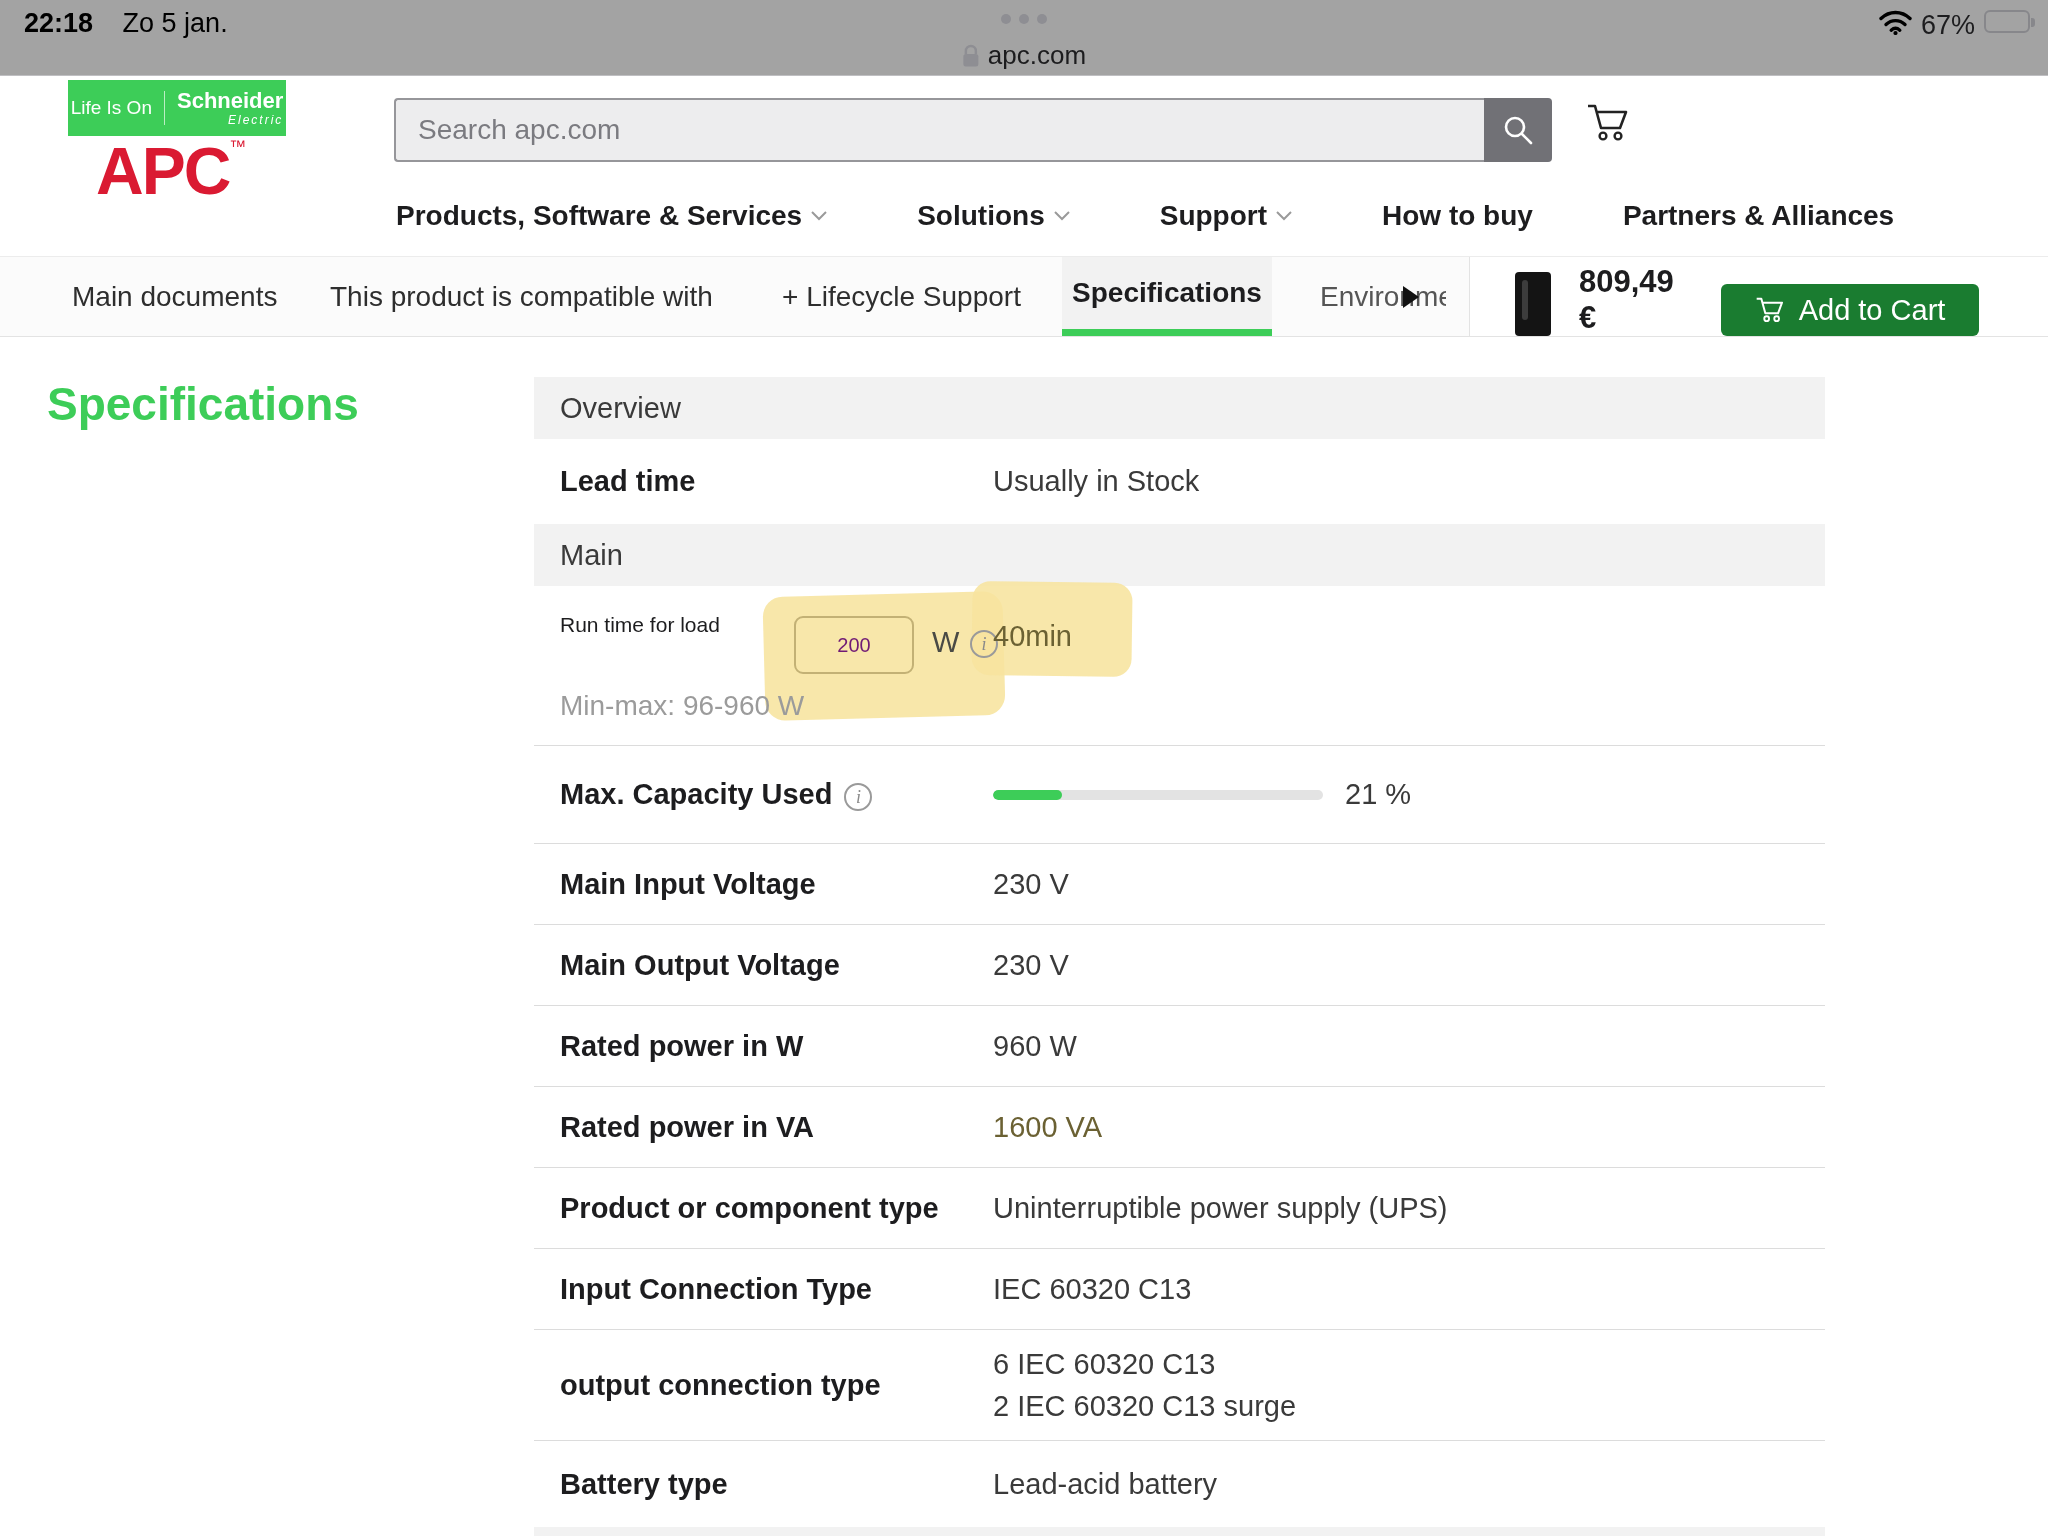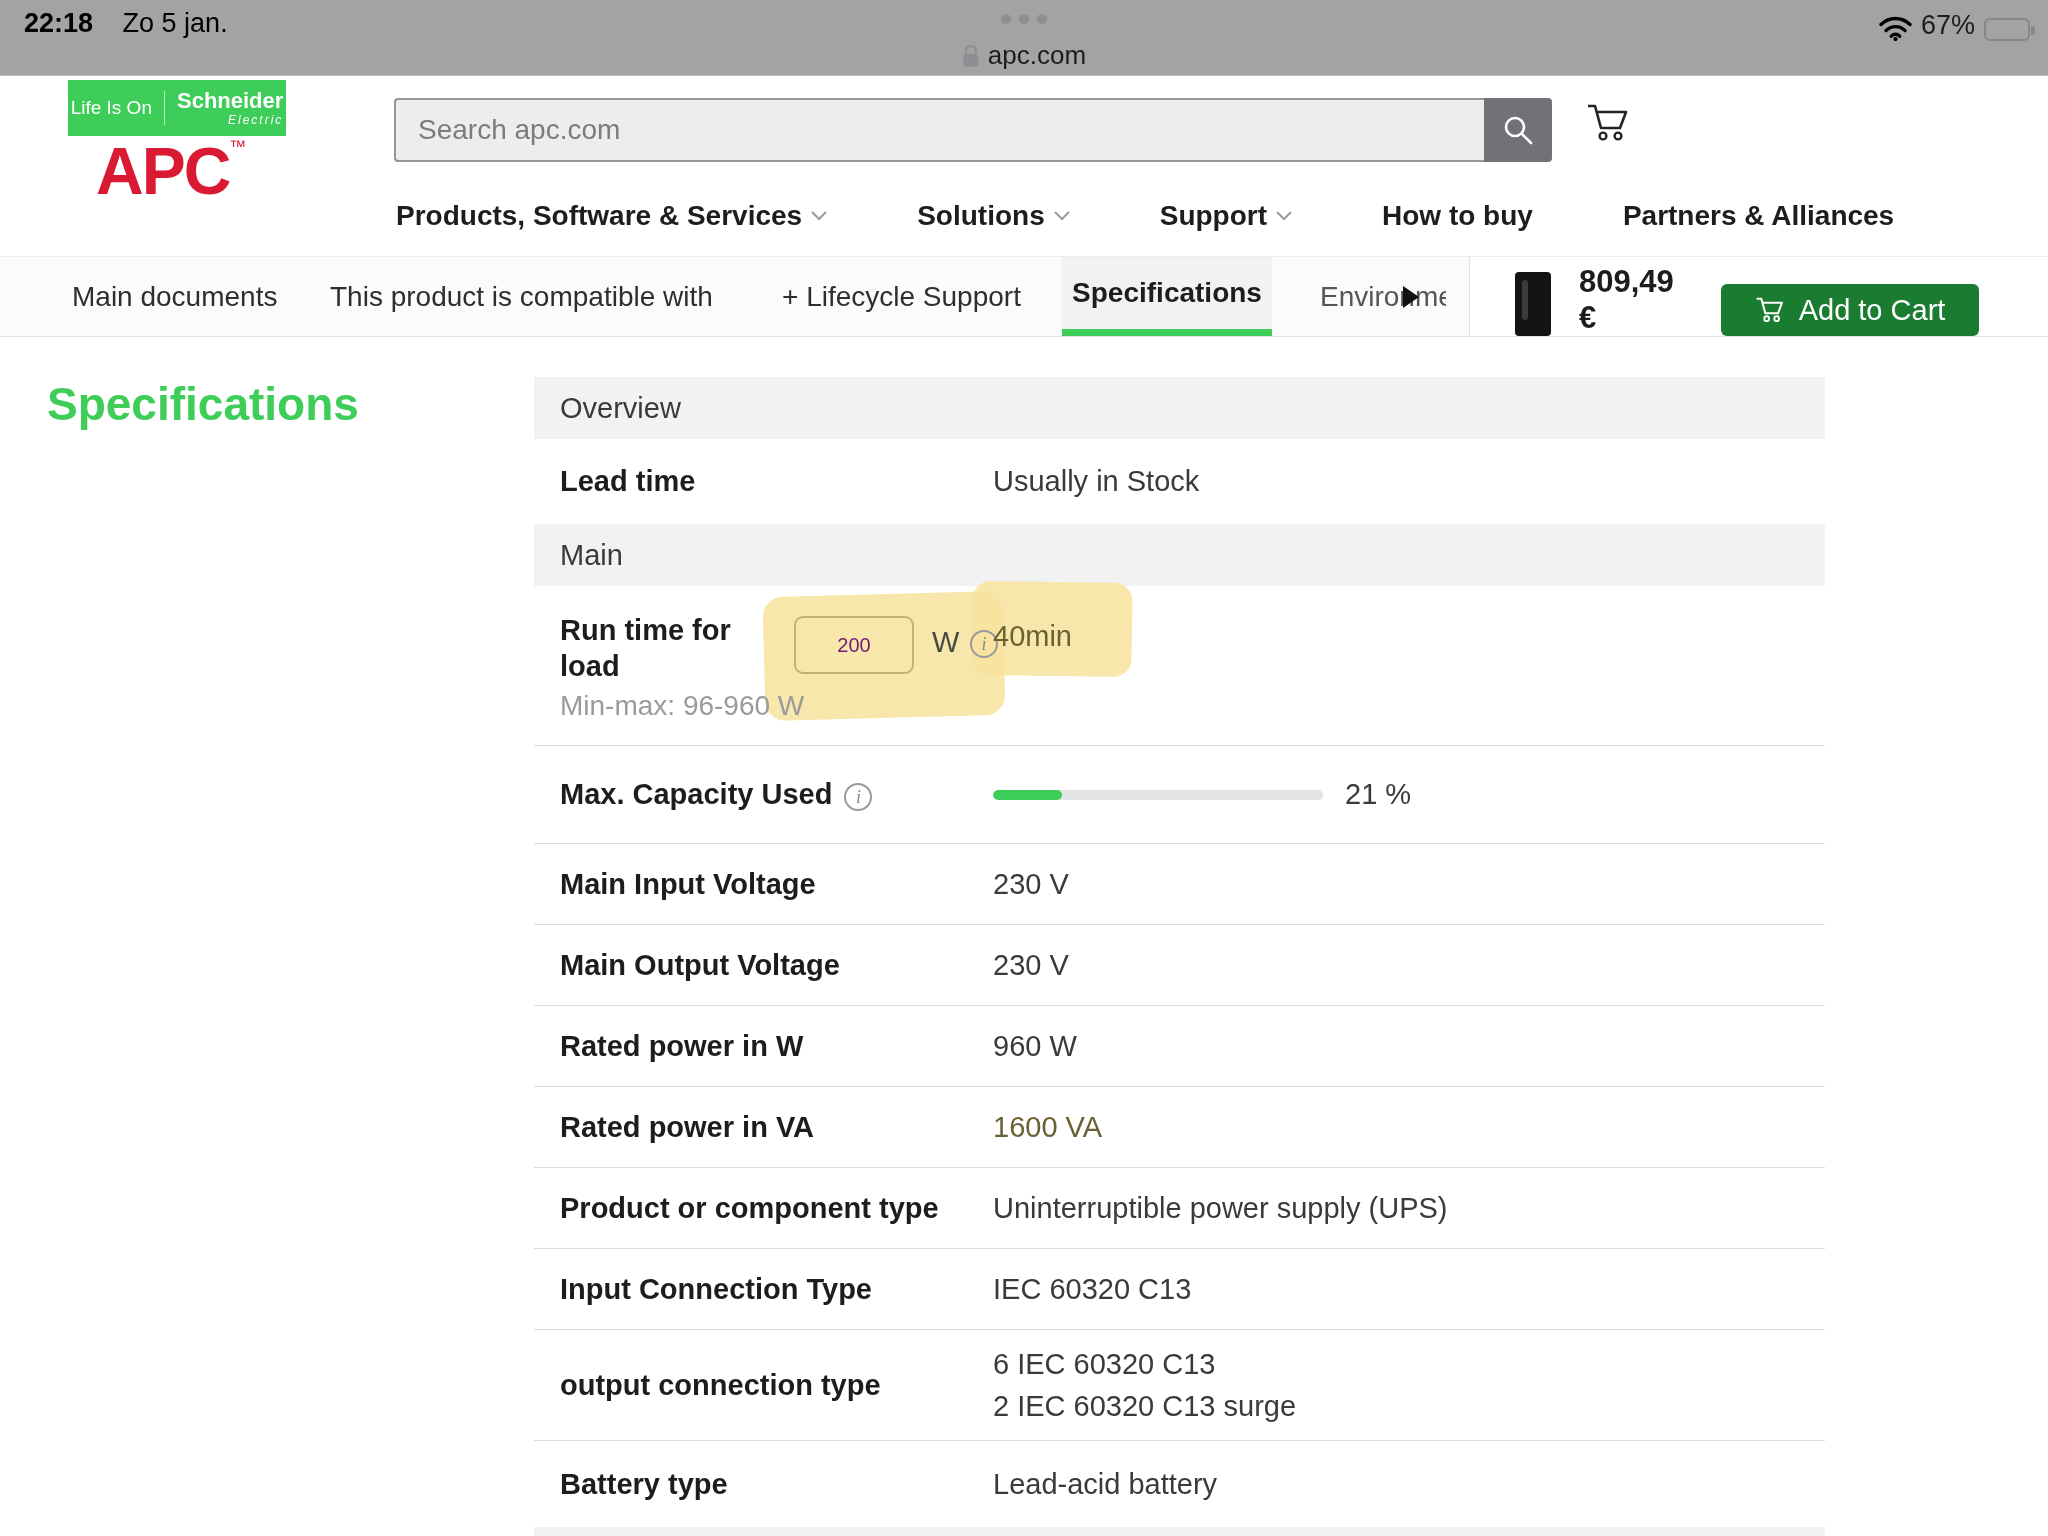--- a/index.html
+++ b/index.html
@@ -10,21 +10,21 @@
   }
   .screen { width:2048px; height:1536px; position:relative; }
 
   
   .statusbar {
     height:76px; background:#a3a3a3; border-bottom:1px solid #bfbfc2; position:relative;
   }
   .sb-left { position:absolute; left:24px; top:8px; font-size:27px; color:#000; }
   .sb-time { font-weight:700; }
   .sb-date { margin-left:22px; font-weight:400; }
-  .sb-right { position:absolute; right:18px; top:10px; display:flex; align-items:flex-end; gap:9px; }
+  .sb-right { position:absolute; right:18px; top:10px; display:flex; align-items:flex-start; gap:9px; }
   .sb-batt-pct { font-size:27px; }
   .batt { position:relative; width:46px; height:23px; border:2px solid #87878b; border-radius:6px; padding:2px; }
   .batt-fill { height:100%; background:#000; border-radius:3px; }
   .batt-nub { position:absolute; right:-7px; top:6px; width:4px; height:9px; background:#87878b; border-radius:0 3px 3px 0; }
   .sb-dots { position:absolute; left:50%; top:14px; transform:translateX(-50%); display:flex; gap:8px; }
   .sb-dots i { width:10px; height:10px; border-radius:50%; background:#8e8e93; display:block; }
   .sb-url { position:absolute; left:50%; top:40px; transform:translateX(-50%); display:flex; align-items:center; gap:8px; font-size:26px; color:#1c1c1e; }
 
   
   .site-header { height:180px; background:#fff; position:relative; }
@@ -78,21 +78,21 @@
   .spec-table { margin-left:534px; width:1291px; padding-top:40px; }
   .section-bar { height:62px; background:#f2f2f2; display:flex; align-items:center; padding-left:26px; font-size:29px; color:#3a3a3a; }
   .srow { display:flex; align-items:center; padding-left:26px; border-bottom:1px solid #dcdcdc; min-height:81px; }
   .srow .lbl { width:433px; font-size:29px; font-weight:700; color:#1d1d1f; padding-right:24px; flex-shrink:0; }
   .srow .val { font-size:29px; color:#3a3a3a; line-height:1.45; }
   .no-border { border-bottom:none; }
   .lead-row { min-height:85px; }
 
   
   .run-row { position:relative; height:160px; border-bottom:1px solid #dcdcdc; }
-  .run-lbl { position:absolute; left:26px; top:26px; width:220px; font-size:29px; font-weight:700; line-height:1.25; color:#1d1d1f; }
+  .run-lbl { position:absolute; left:26px; top:26px; width:220px; font-size:21px; font-weight:400; line-height:1.25; color:#1d1d1f; }
   .run-minmax { position:absolute; left:26px; top:104px; font-size:28px; color:#9b9b9b; white-space:nowrap; }
   .hl-blob1 { position:absolute; left:230px; top:8px; width:240px; height:124px; border-radius:20px; transform:rotate(-1.5deg); opacity:.88; }
   .hl-blob2 { position:absolute; left:438px; top:-4px; width:160px; height:94px; border-radius:18px; transform:rotate(.8deg); opacity:.88; }
   .run-input { position:absolute; left:260px; top:30px; width:120px; height:58px; background:transparent;
     border:2px solid #c3b175; border-radius:9px; font-size:20px; text-align:center; color:#701a75; outline:none; font-family:inherit; z-index:2; }
   .run-unit { position:absolute; left:398px; top:40px; font-size:29px; color:#4a4a45; z-index:2; }
   .run-info { position:absolute; left:436px; top:44px; z-index:2; }
   .run-result { position:absolute; left:459px; top:34px; font-size:29px; color:#6b6133; z-index:2; }
 
   .info-circle { width:28px; height:28px; border:2px solid #9a9a9a; border-radius:50%;

